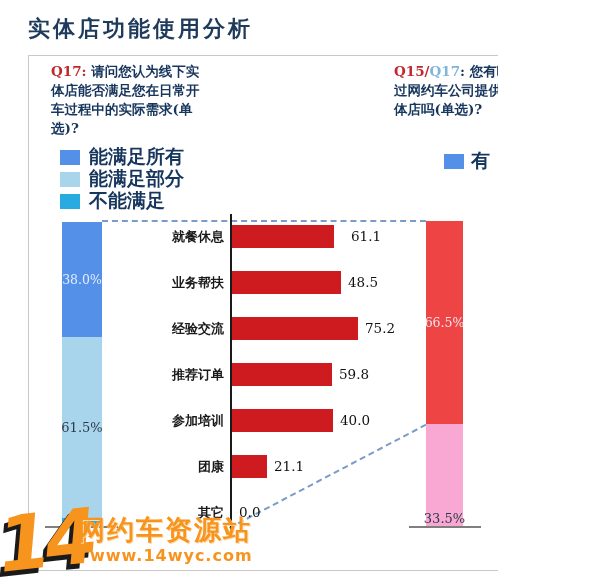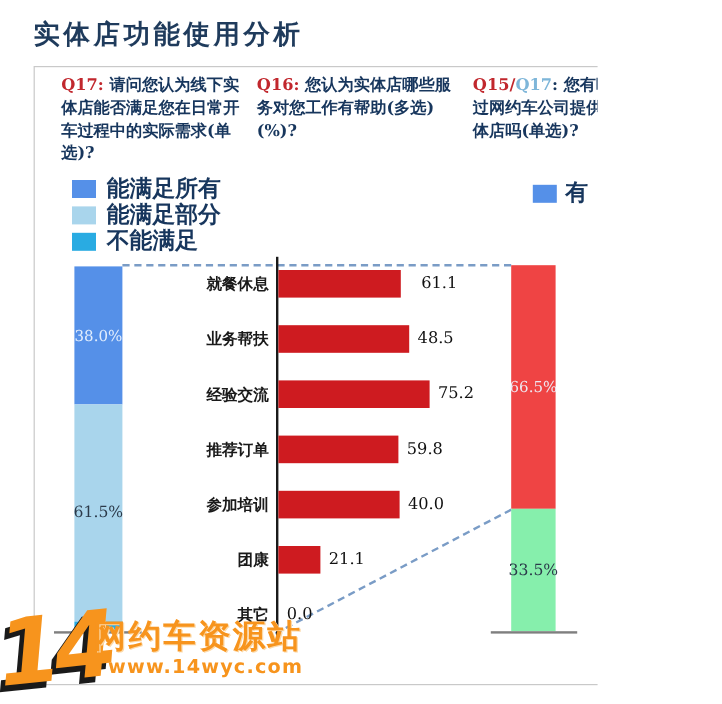--- a/index.html
+++ b/index.html
@@ -62,21 +62,20 @@
 <body>
 
 <div class="stage">
 
   <div class="page-title">实体店功能使用分析</div>
 
   <div class="panel"></div>
 
   <div class="q q17"><span class="q-red">Q17:</span><span> 请问您认为线下实体店能否满足您在日常开车过程中的实际需求(单选)?</span></div>
 
-  <div class="q q16"><span class="q-red">Q16:</span><span> 您认为实体店哪些服务对您工作有帮助(多选)(%)?</span></div>
 
   <div class="q q15"><span class="q-red">Q15</span><span class="q-red">/</span><span class="q-blue">Q17</span><span>: 您有听说或者去过网约车公司提供的线下实体店吗(单选)?</span></div>
 
   <div class="legend-left">
     <div class="legend-row">
       <span class="swatch" style="background: rgb(85, 144, 232);"></span>
       <span class="legend-label">能满足所有</span>
     </div>
     <div class="legend-row">
       <span class="swatch" style="background: rgb(169, 213, 236);"></span>
@@ -108,21 +107,21 @@
     <div class="seg" style="height: 8px; background: rgb(41, 171, 226);">
       <span class="seg-label-tiny">0.6</span>
     </div>
   </div>
   <div class="baseline baseline-left"></div>
 
   <div class="stack right-bar">
     <div class="seg" style="height: 203px; background: #ef4444;">
       <span class="seg-label-light">66.5%</span>
     </div>
-    <div class="seg" style="height: 102px; background: #86efac;">
+    <div class="seg" style="height: 102px; background: #f9a8d4; align-items: flex-end;">
       <span class="seg-label-dark">33.5%</span>
     </div>
   </div>
   <div class="baseline baseline-right"></div>
 
   <div class="axis"></div>
   <div id="hchart">
       <div class="hbar-row-label" style="left: 136px; top: 228px;">就餐休息</div>
       <div class="hbar" style="left: 232px; top: 225px; width: 102px; background: rgb(206, 27, 32);"></div>
       <div class="hbar-value" style="left: 351px; top: 228px;">61.1</div>

